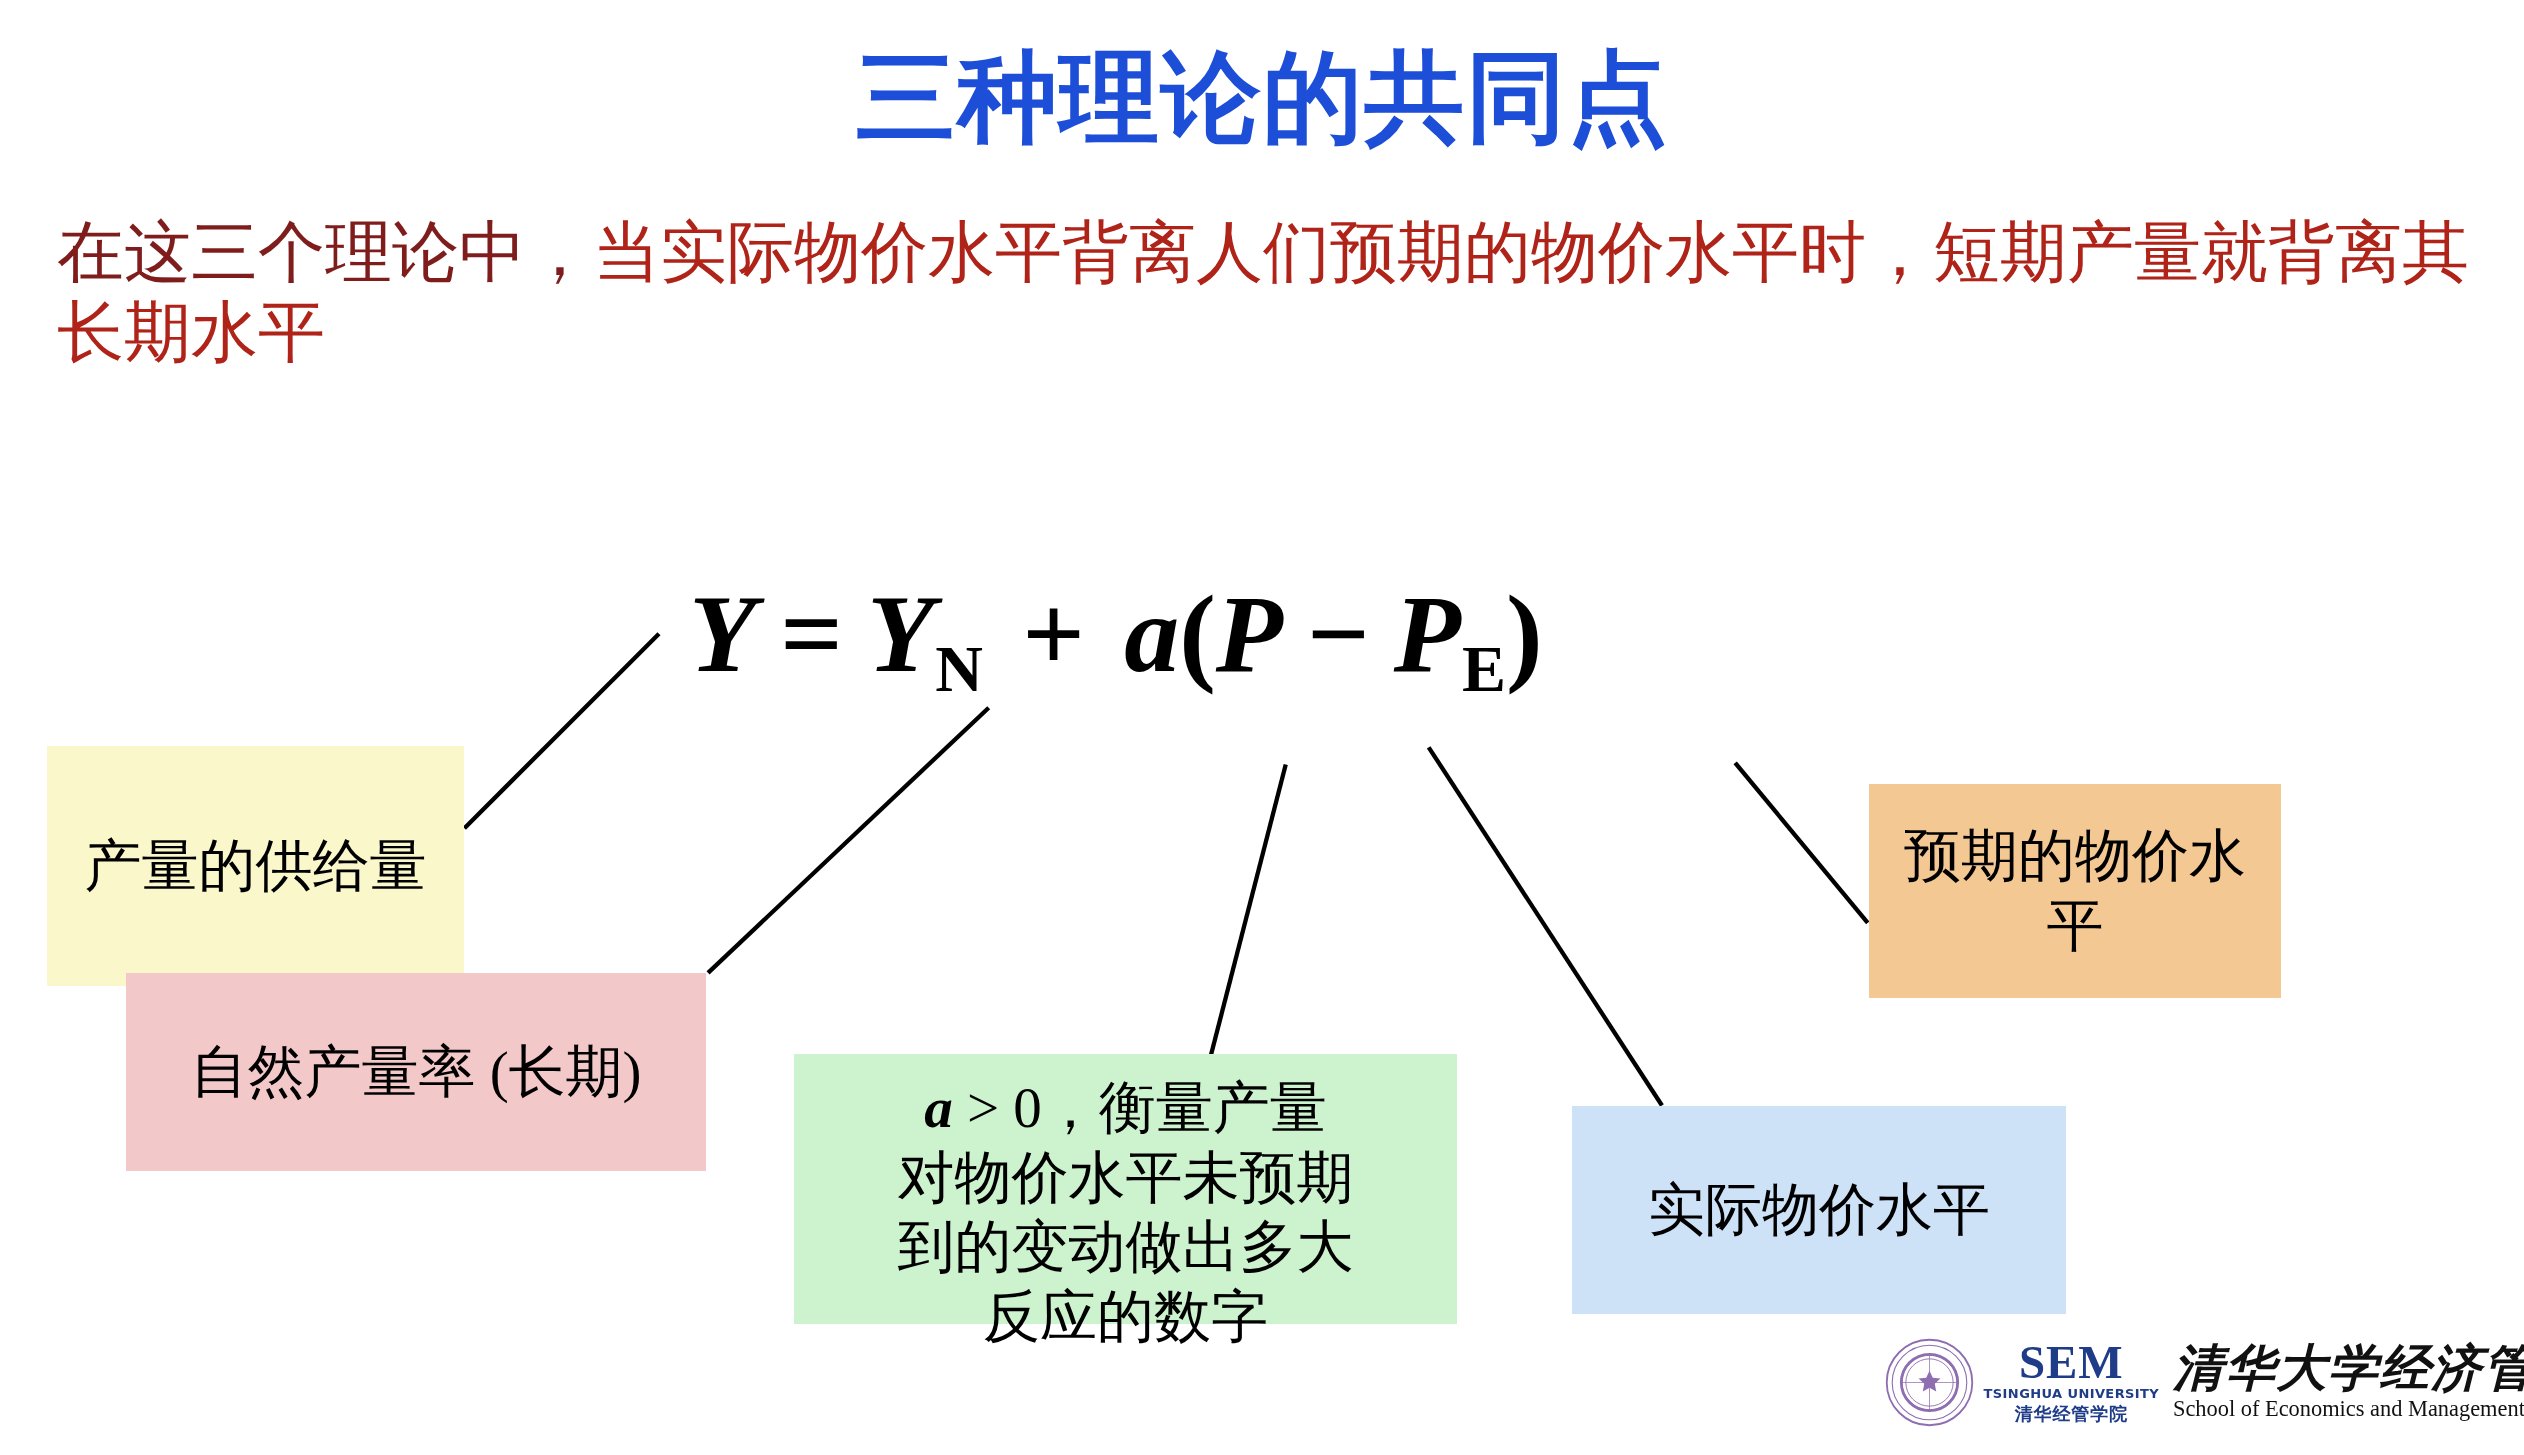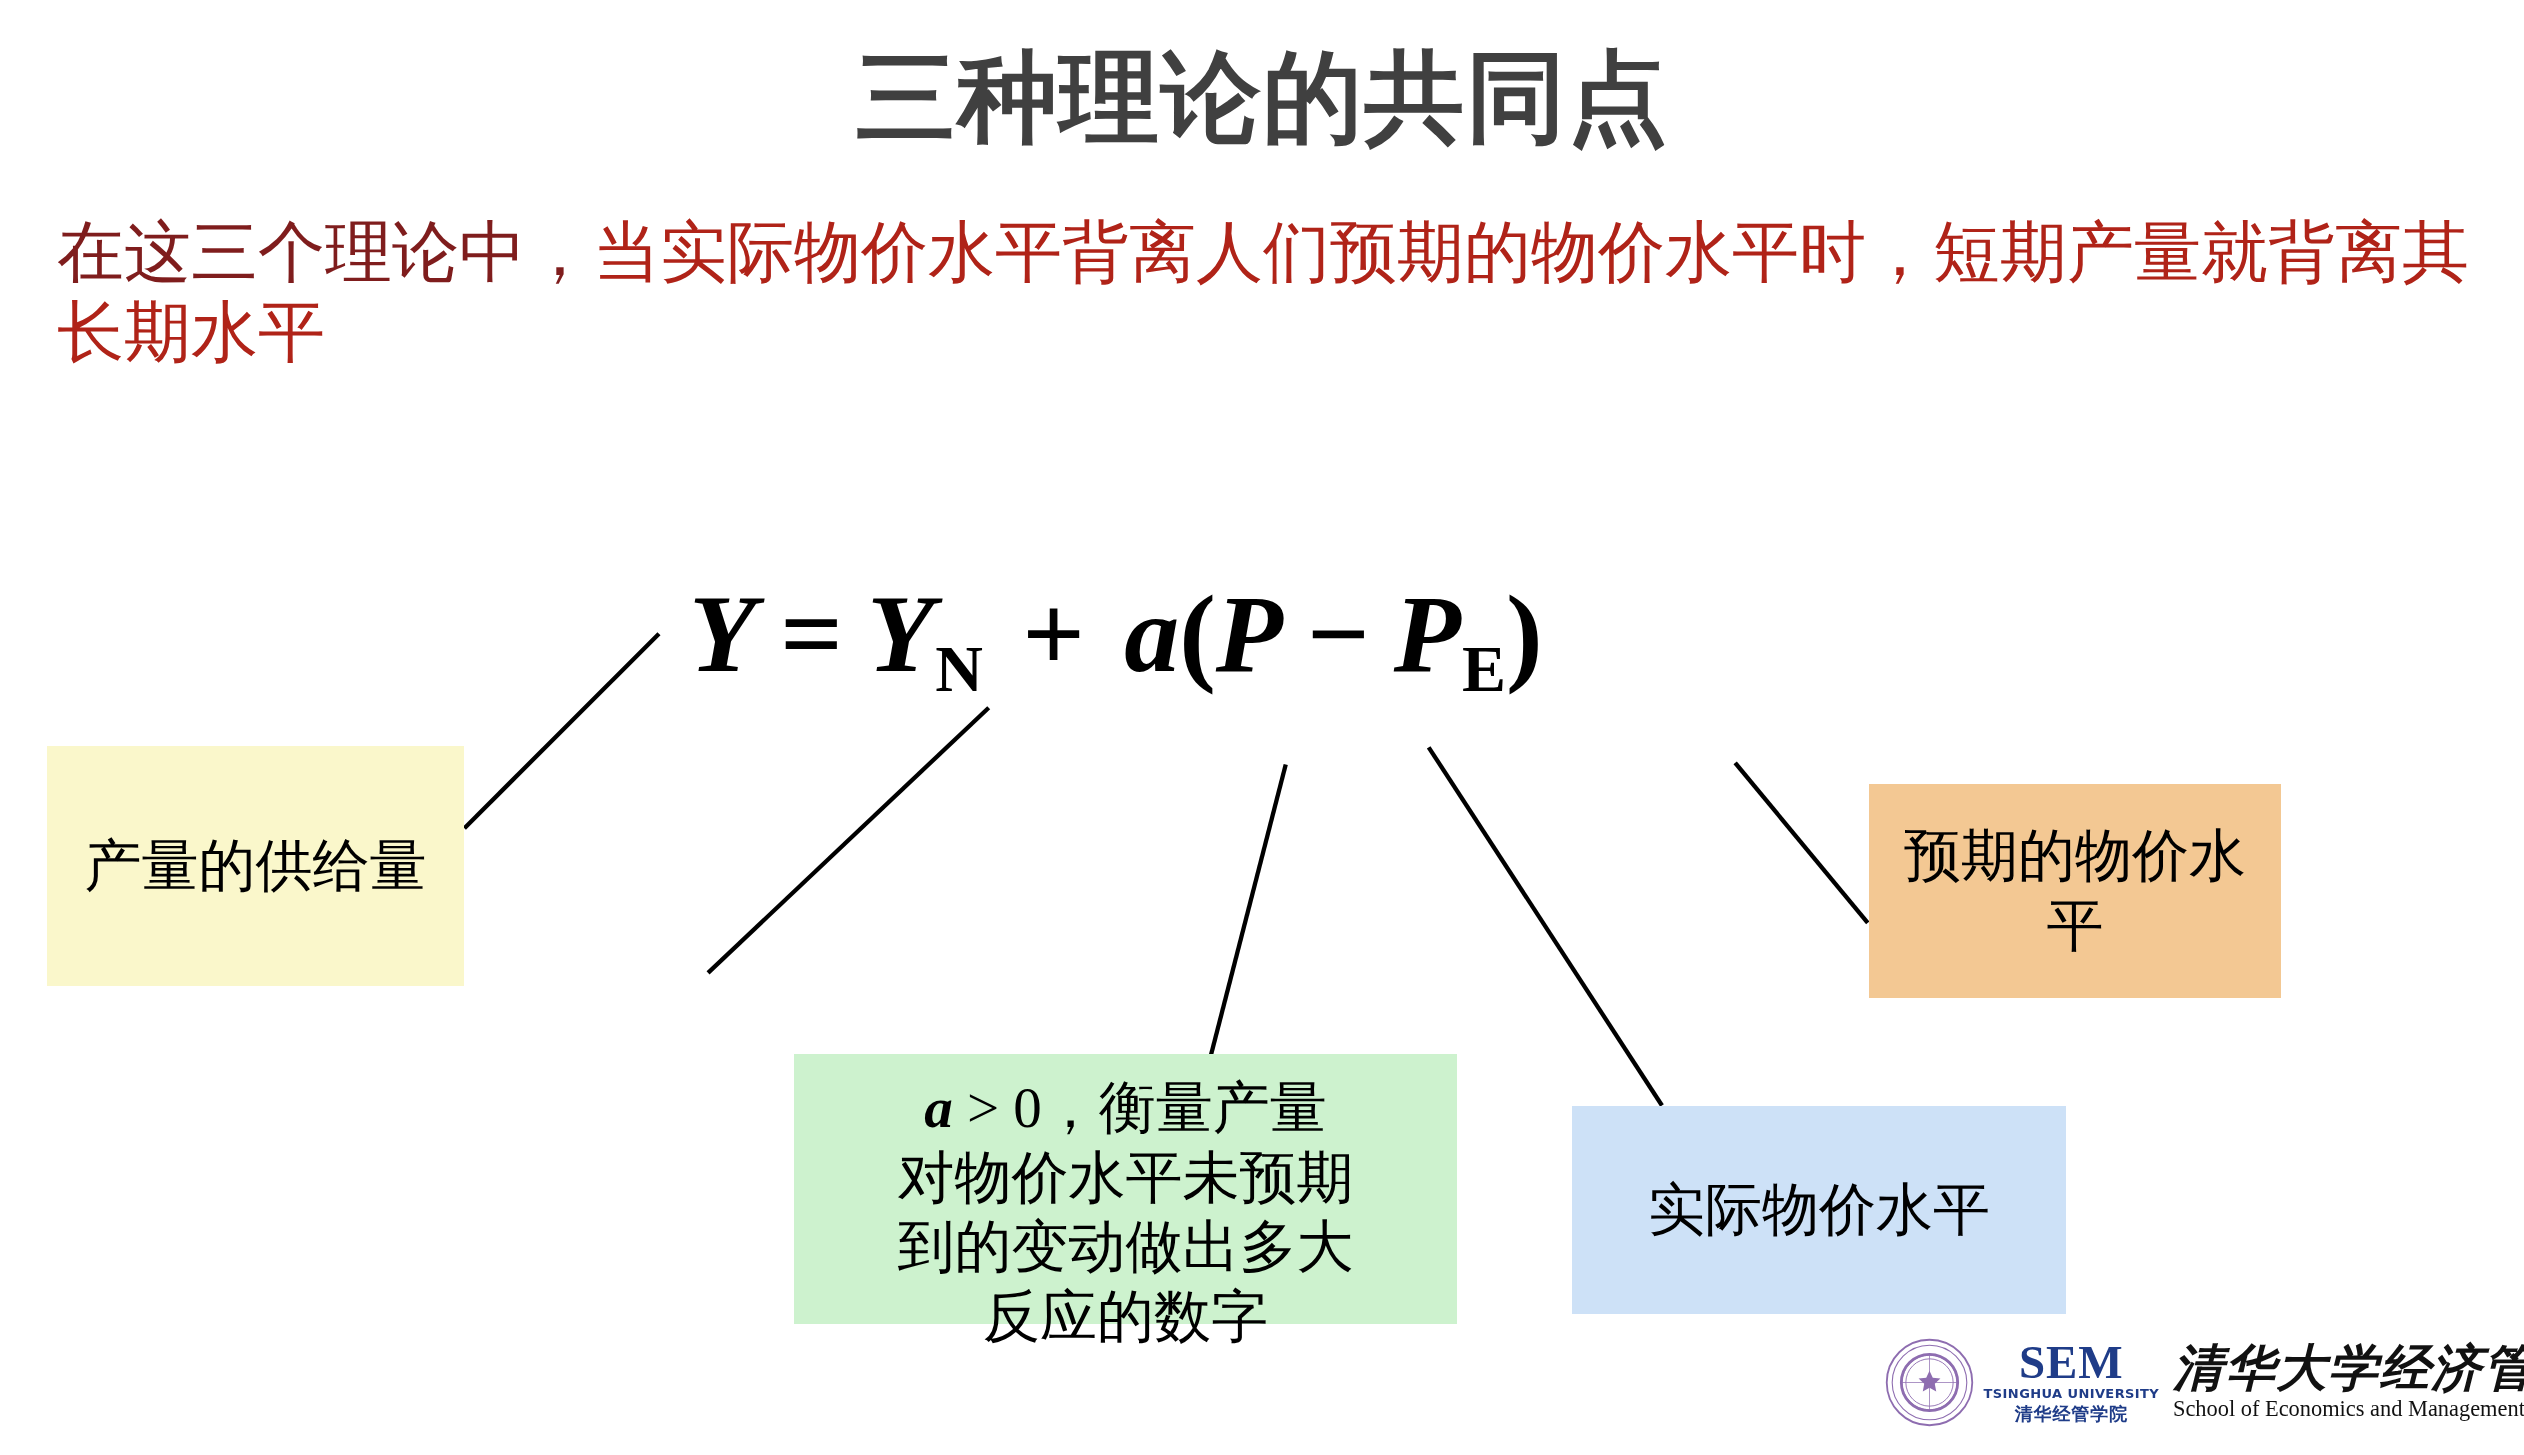--- a/index.html
+++ b/index.html
@@ -19,21 +19,21 @@
     overflow: hidden;
   }
 
   
   #title {
     position: absolute;
     left: 0;
     top: 48px;
     width: 2525px;
     text-align: center;
-    color: #404040;
+    color: #1d4ed8;
     font-family: "DejaVu Sans", "Liberation Sans", sans-serif;
     font-weight: bold;
     font-size: 100px;
     line-height: 1.0;
     letter-spacing: 1.7px;
     white-space: nowrap;
   }
 
   
   #subtitle {
@@ -216,20 +216,23 @@
     <line x1="822" y1="1130" x2="1148" y2="822" stroke="#000000" stroke-width="5"></line>
     <line x1="1406" y1="1226" x2="1493" y2="888" stroke="#000000" stroke-width="5"></line>
     <line x1="1930" y1="1284" x2="1659" y2="868" stroke="#000000" stroke-width="5"></line>
     <line x1="2169" y1="1072" x2="2015" y2="886" stroke="#000000" stroke-width="5"></line>
   </svg>
 
   <div class="callout" id="box-supply">
     <span>产量的供给量</span>
   </div>
 
+  <div class="callout" id="box-natural">
+    <span>自然产量率 (长期)</span>
+  </div>
 
   <div class="callout" id="box-coef">
     <div>
       <span class="coefline"><span class="ital">a</span><span> &gt; 0，衡量产量</span></span>
       <span class="coefline">对物价水平未预期</span>
       <span class="coefline">到的变动做出多大</span>
       <span class="coefline">反应的数字</span>
     </div>
   </div>
 

